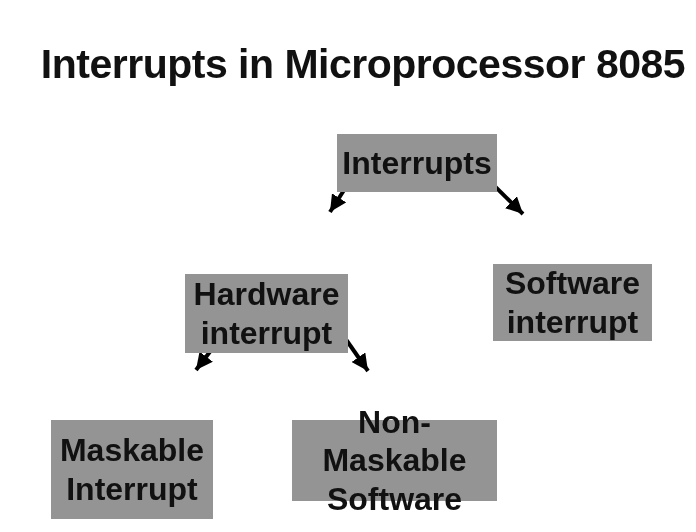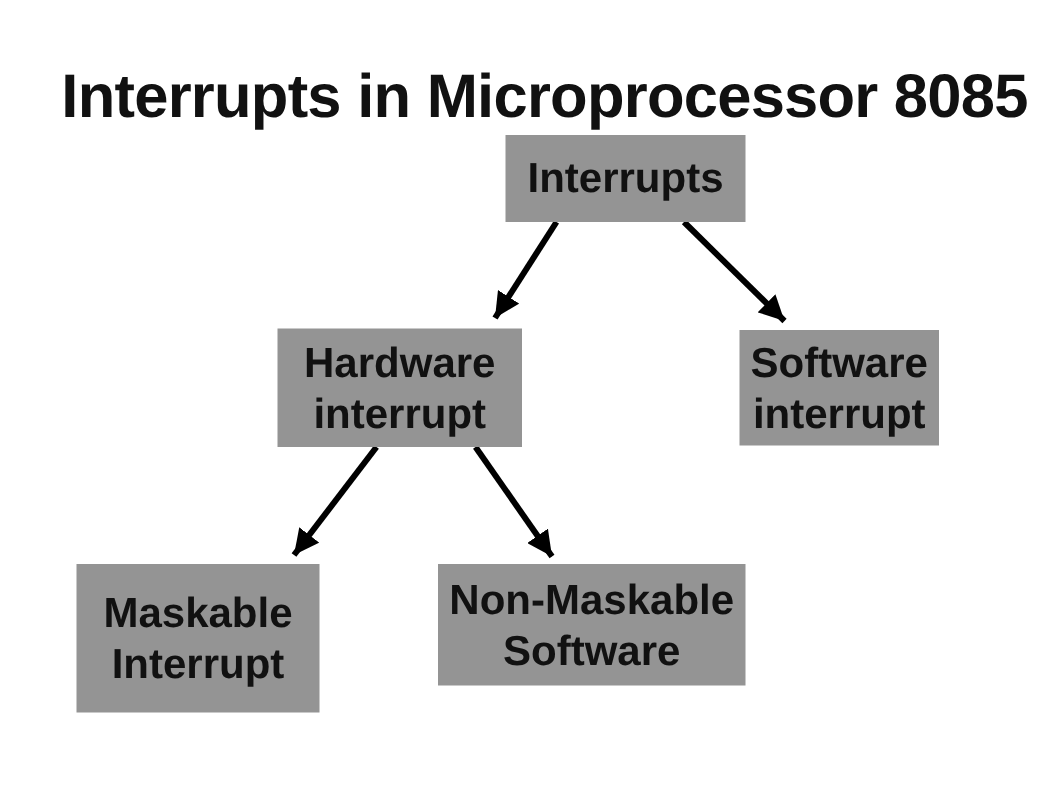--- a/index.html
+++ b/index.html
@@ -38,32 +38,33 @@
   }
   .arrows line {
     stroke: #000000;
     stroke-width: 4;
   }
   .node {
     position: absolute;
     background: #949494;
     color: #111111;
     font-weight: bold;
-    font-size: 28px;
+    font-size: 32px;
     line-height: 1.2;
     display: flex;
     align-items: center;
     justify-content: center;
     text-align: center;
     padding: 0 6px;
     box-sizing: border-box;
+    margin-top: 44px;
   }
   #node-root         { left: 337px; top:  90px; width: 160px; height: 58px; }
-  #node-hardware     { left: 185px; top: 219px; width: 163px; height: 79px; }
-  #node-software     { left: 493px; top: 220px; width: 133px; height: 77px; }
+  #node-hardware     { left: 185px; top: 230px; width: 163px; height: 79px; }
+  #node-software     { left: 493px; top: 220px; width: 159px; height: 77px; }
   #node-maskable     { left:  51px; top: 376px; width: 162px; height: 99px; }
   #node-non-maskable { left: 292px; top: 376px; width: 205px; height: 81px; }
 </style>
 </head>
 <body>
 
 <div class="canvas">
 
   <h1 class="title">Interrupts in Microprocessor 8085</h1>
 

